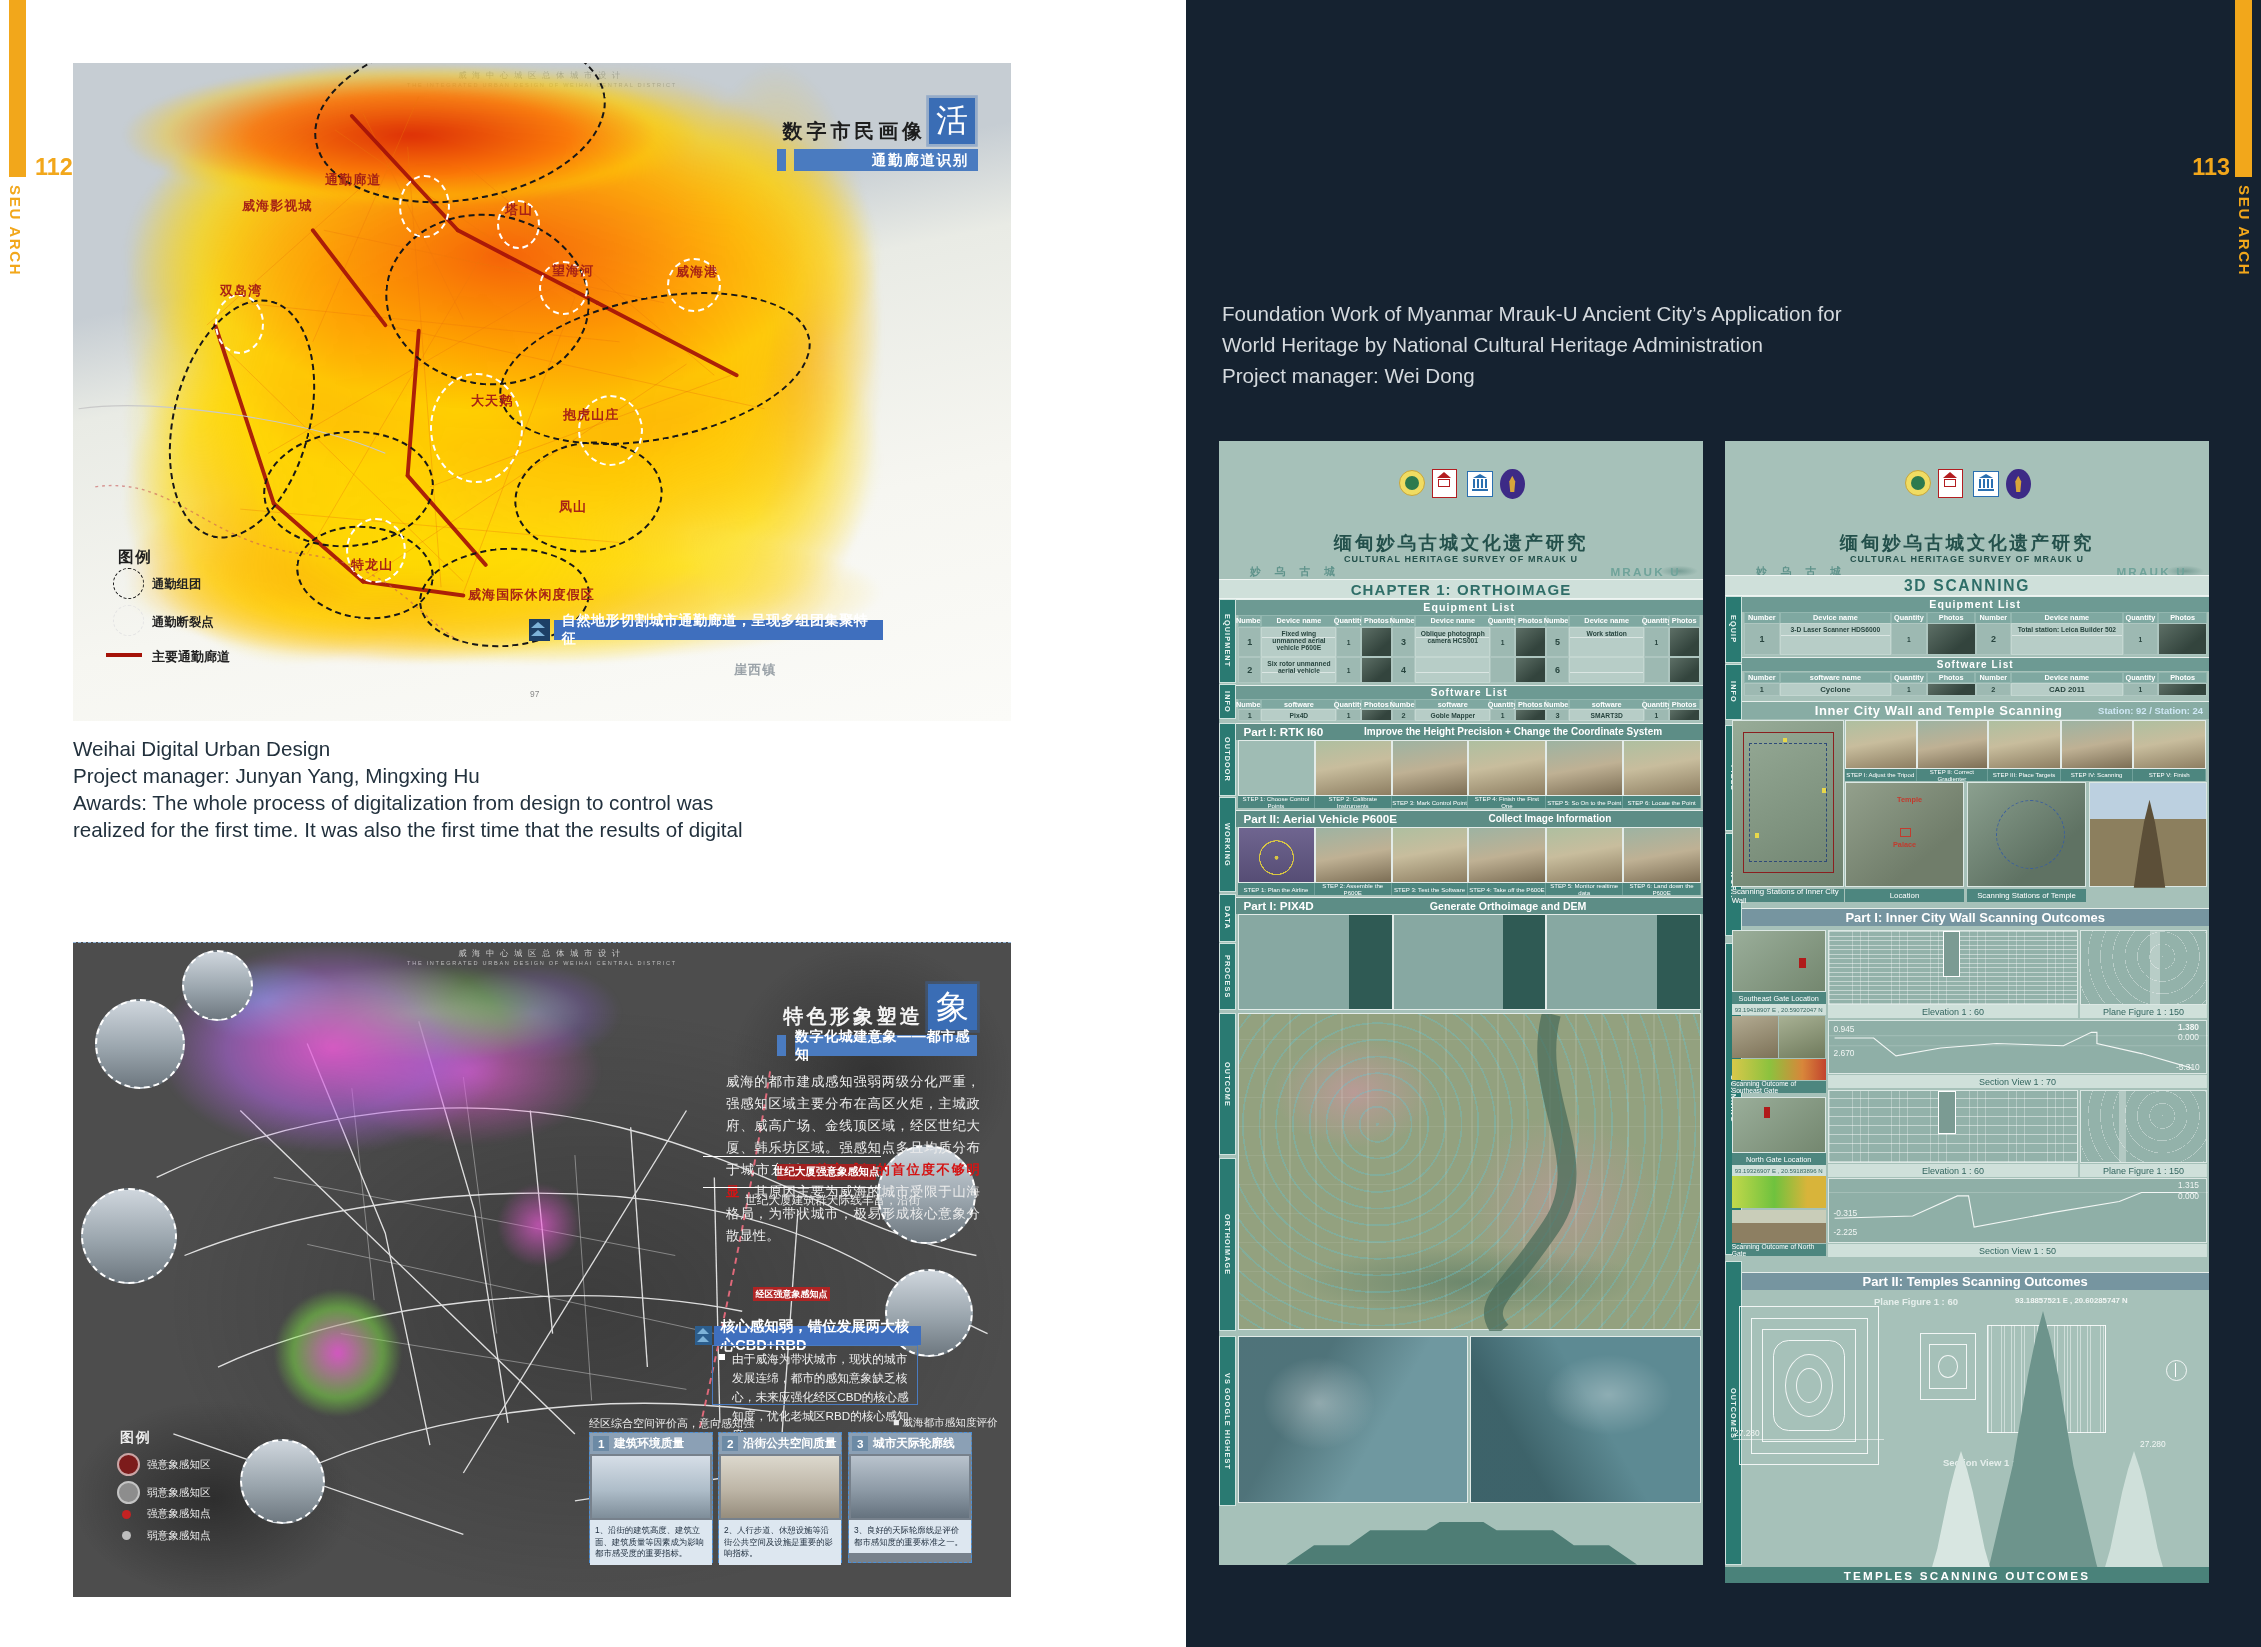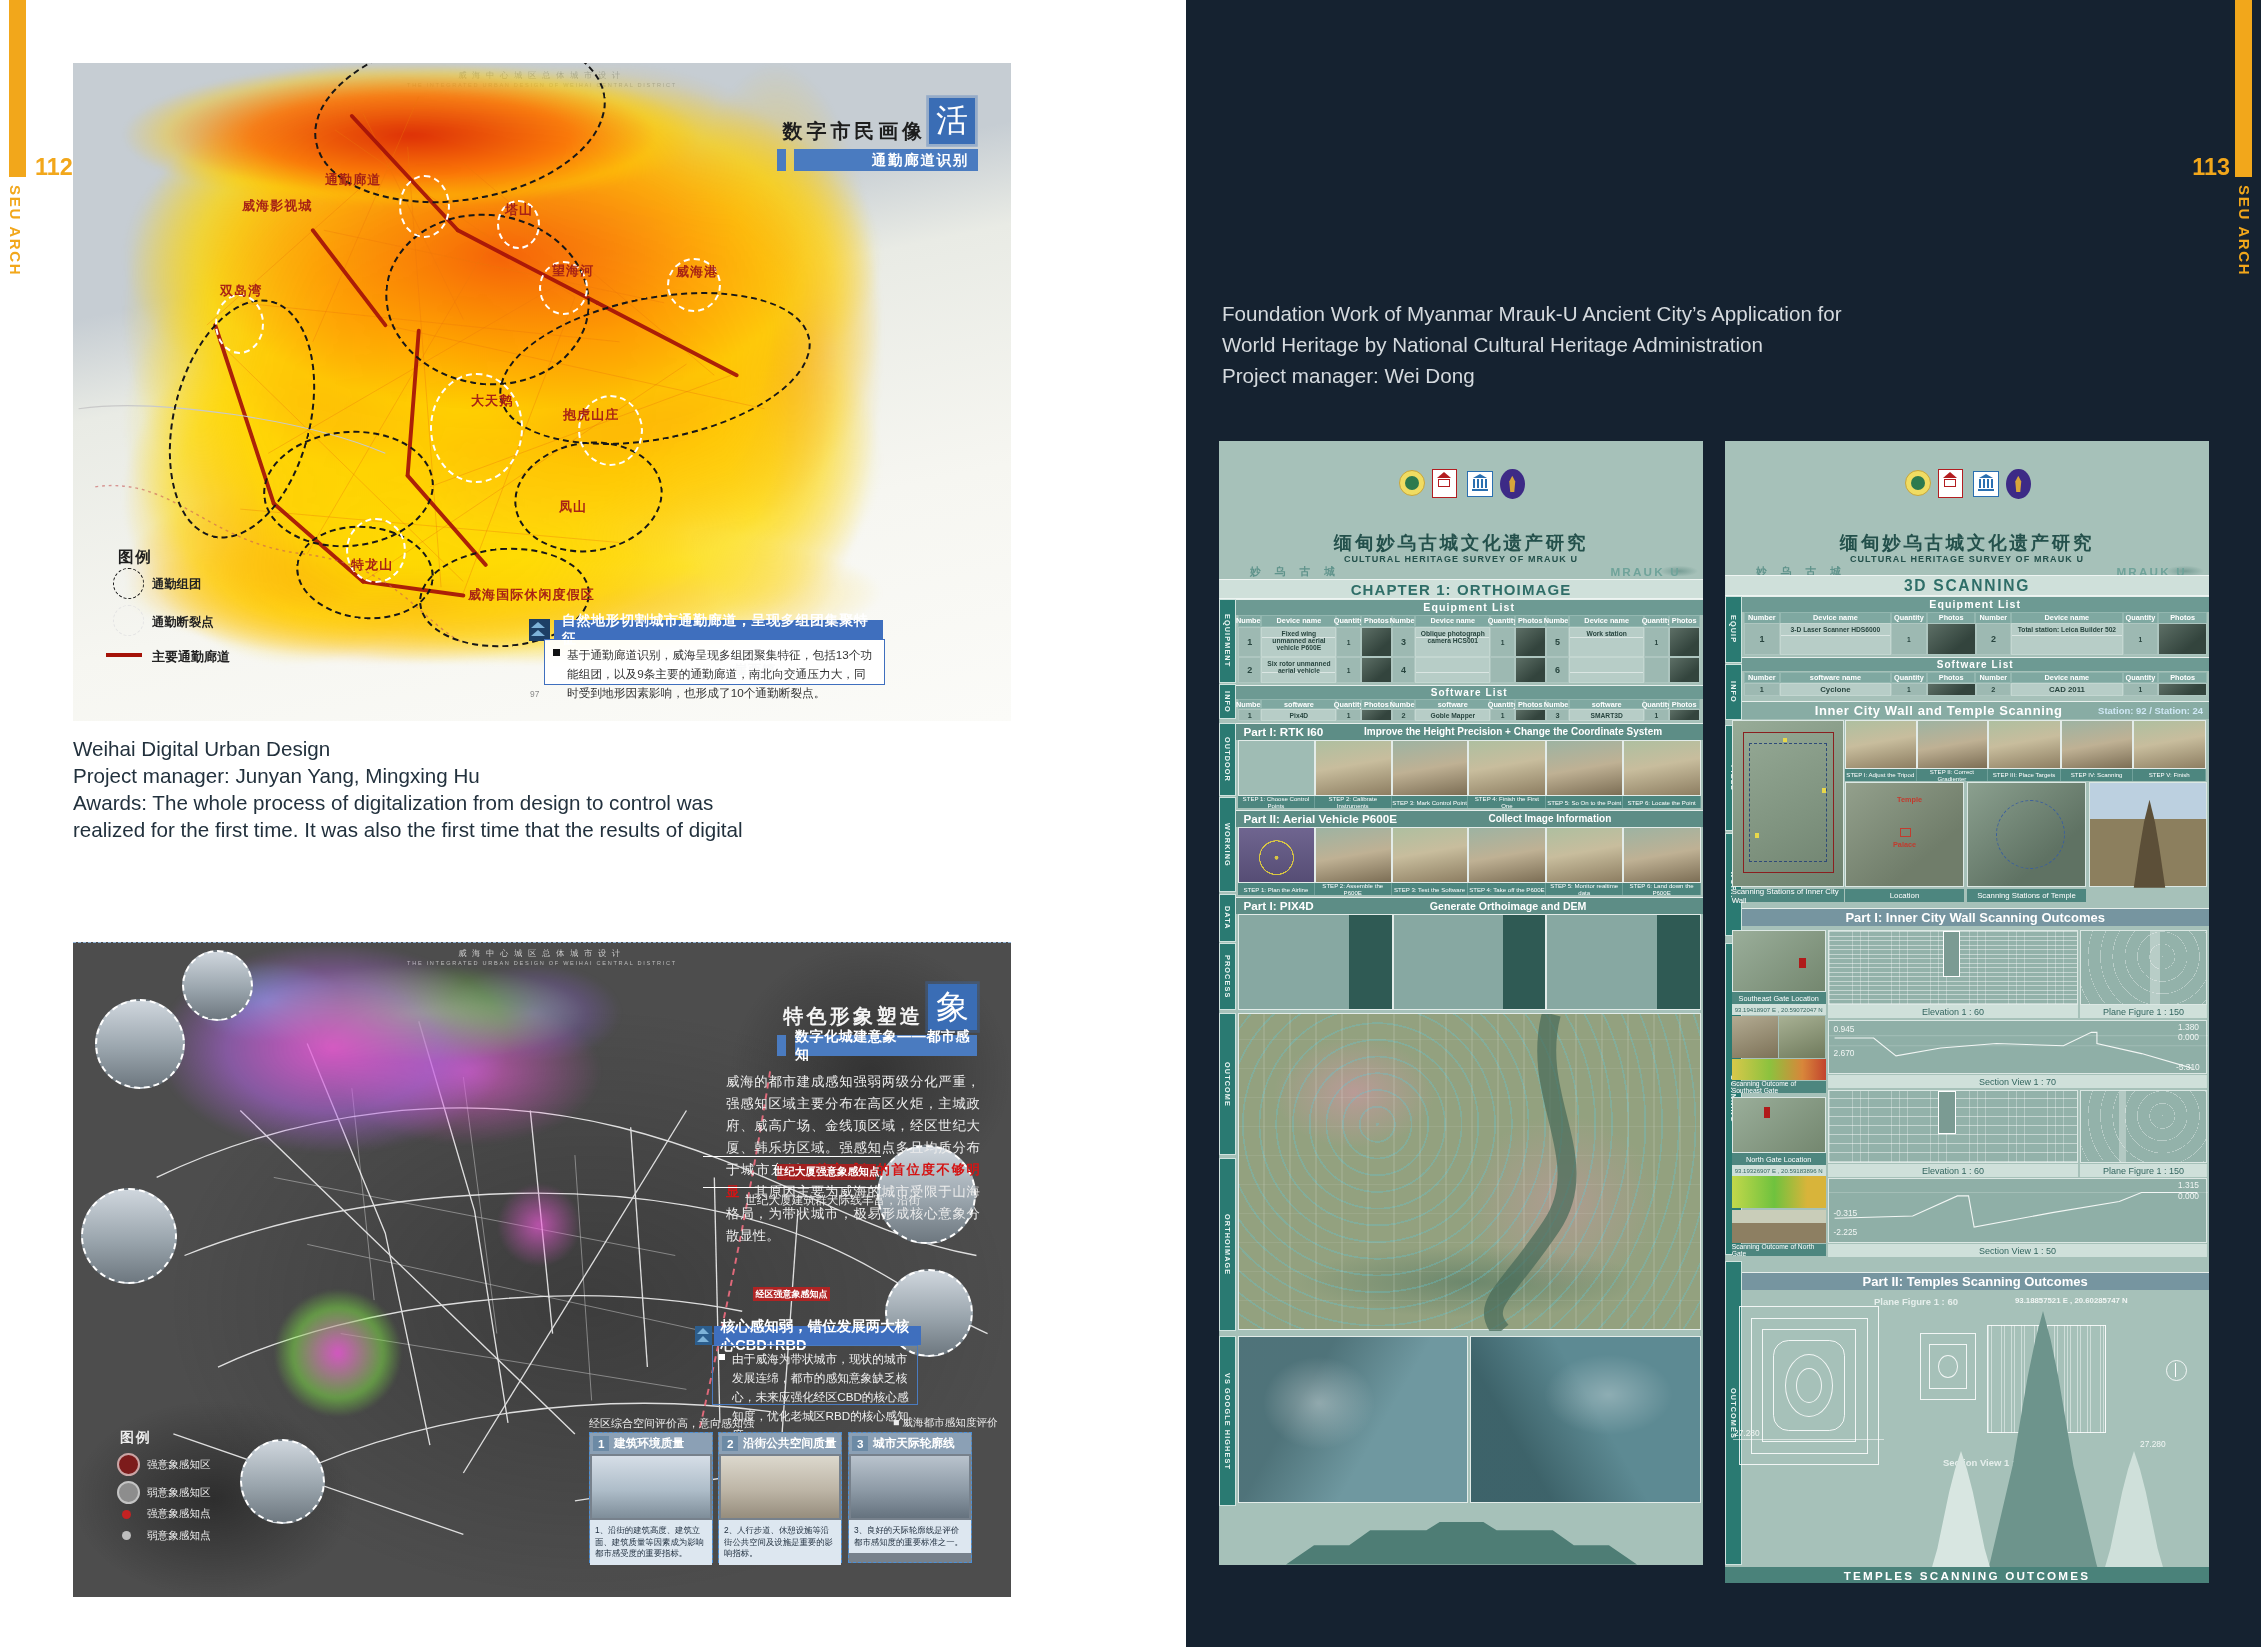--- a/index.html
+++ b/index.html
@@ -198,24 +198,20 @@
     <div class="dw" style="left:40px;top:542px;width:29px;height:29px;border-width:1.7px;border-color:#e4e4e4;"></div>
     <span class="legrow" style="left:79px;top:551px;font-size:12.3px;">通勤断裂点</span>
     <div class="abs" style="left:33px;top:590px;width:36px;height:3.9px;background:#a51208;"></div>
     <span class="legrow" style="left:79px;top:585px;font-size:13px;">主要通勤廊道</span>
 
     <div class="chev" style="left:456px;top:556px;width:21px;height:22px;">
         <i style="top:2.8px;"></i>
         <i style="top:11px;"></i>
       </div>
     <div class="callout-hd" style="left:481px;top:557px;width:321px;height:19.5px;font-size:14px;padding-left:7.8px;letter-spacing:0.6px;">自然地形切割城市通勤廊道，呈现多组团集聚特征</div>
-    <div class="callout-bd" style="left:471px;top:576px;width:341px;height:46px;font-size:11.7px;line-height:19px;padding:4.5px 7.8px 4.5px 22px;">
-      <span class="abs" style="left:7.8px;top:9px;width:7.3px;height:7.3px;background:#111;"></span>
-      <span>基于通勤廊道识别，威海呈现多组团聚集特征，包括13个功能组团，以及9条主要的通勤廊道，南北向交通压力大，同时受到地形因素影响，也形成了10个通勤断裂点。</span>
-    </div>
     <div class="abs" style="left:457px;top:626px;font-size:8.4px;color:#8a8a8a;">97</div>
   </div>
 
   <div class="abs" style="left:73px;top:735px;font-size:20.6px;line-height:27px;color:#22313d;">
     <div>Weihai Digital Urban Design</div>
     <div>Project manager: Junyan Yang, Mingxing Hu</div>
     <div>Awards: The whole process of digitalization from design to control was</div>
     <div>realized for the first time. It was also the first time that the results of digital</div>
   </div>
 
@@ -695,21 +691,21 @@
     <div class="capline" style="left:355px;top:564px;width:127px;height:13px;font-size:9px;">Plane   Figure        1  :  150</div>
 
     <div class="drw" style="left:103px;top:579px;width:379px;height:54px;background:#8fafa7;">
       <svg width="379" height="54" viewBox="0 0 679 96">
         <path d="M10,30 L80,30 L120,62 L200,48 L300,40 L420,44 L470,20 L480,20 L480,40 L560,58 L650,84" fill="none" stroke="#f2f6f4" stroke-width="2"></path>
         <line x1="0" y1="26" x2="679" y2="26" stroke="rgba(255,255,255,.35)" stroke-width="1"></line>
         <line x1="0" y1="44" x2="679" y2="44" stroke="rgba(255,255,255,.3)" stroke-width="1"></line>
       </svg>
       <span class="val" style="left:4.5px;top:3.3px;">0.945</span>
       <span class="val" style="left:4.5px;top:27px;">2.670</span>
-      <span class="val" style="left:349px;top:1.1px;">1.380</span>
+      <span class="val" style="left:349px;top:1.1px;font-weight:bold;">1.380</span>
       <span class="val" style="left:349px;top:11px;">0.000</span>
       <span class="val" style="left:347px;top:41px;">-5.310</span>
     </div>
     <div class="capline" style="left:103px;top:634px;width:379px;height:13px;font-size:9px;">Section          View           1  :  70</div>
 
     <div class="drw wall" style="left:103px;top:649px;width:250px;height:73px;">
       <div class="abs" style="left:44%;top:0;width:15.6px;height:58%;background:#7b9b93;border:0.6px solid #fff;"></div>
     </div>
     <div class="drw contour" style="left:355px;top:649px;width:127px;height:73px;">
       <div class="abs" style="left:30%;top:0;width:7.8px;height:100%;background:rgba(255,255,255,.3);"></div>

